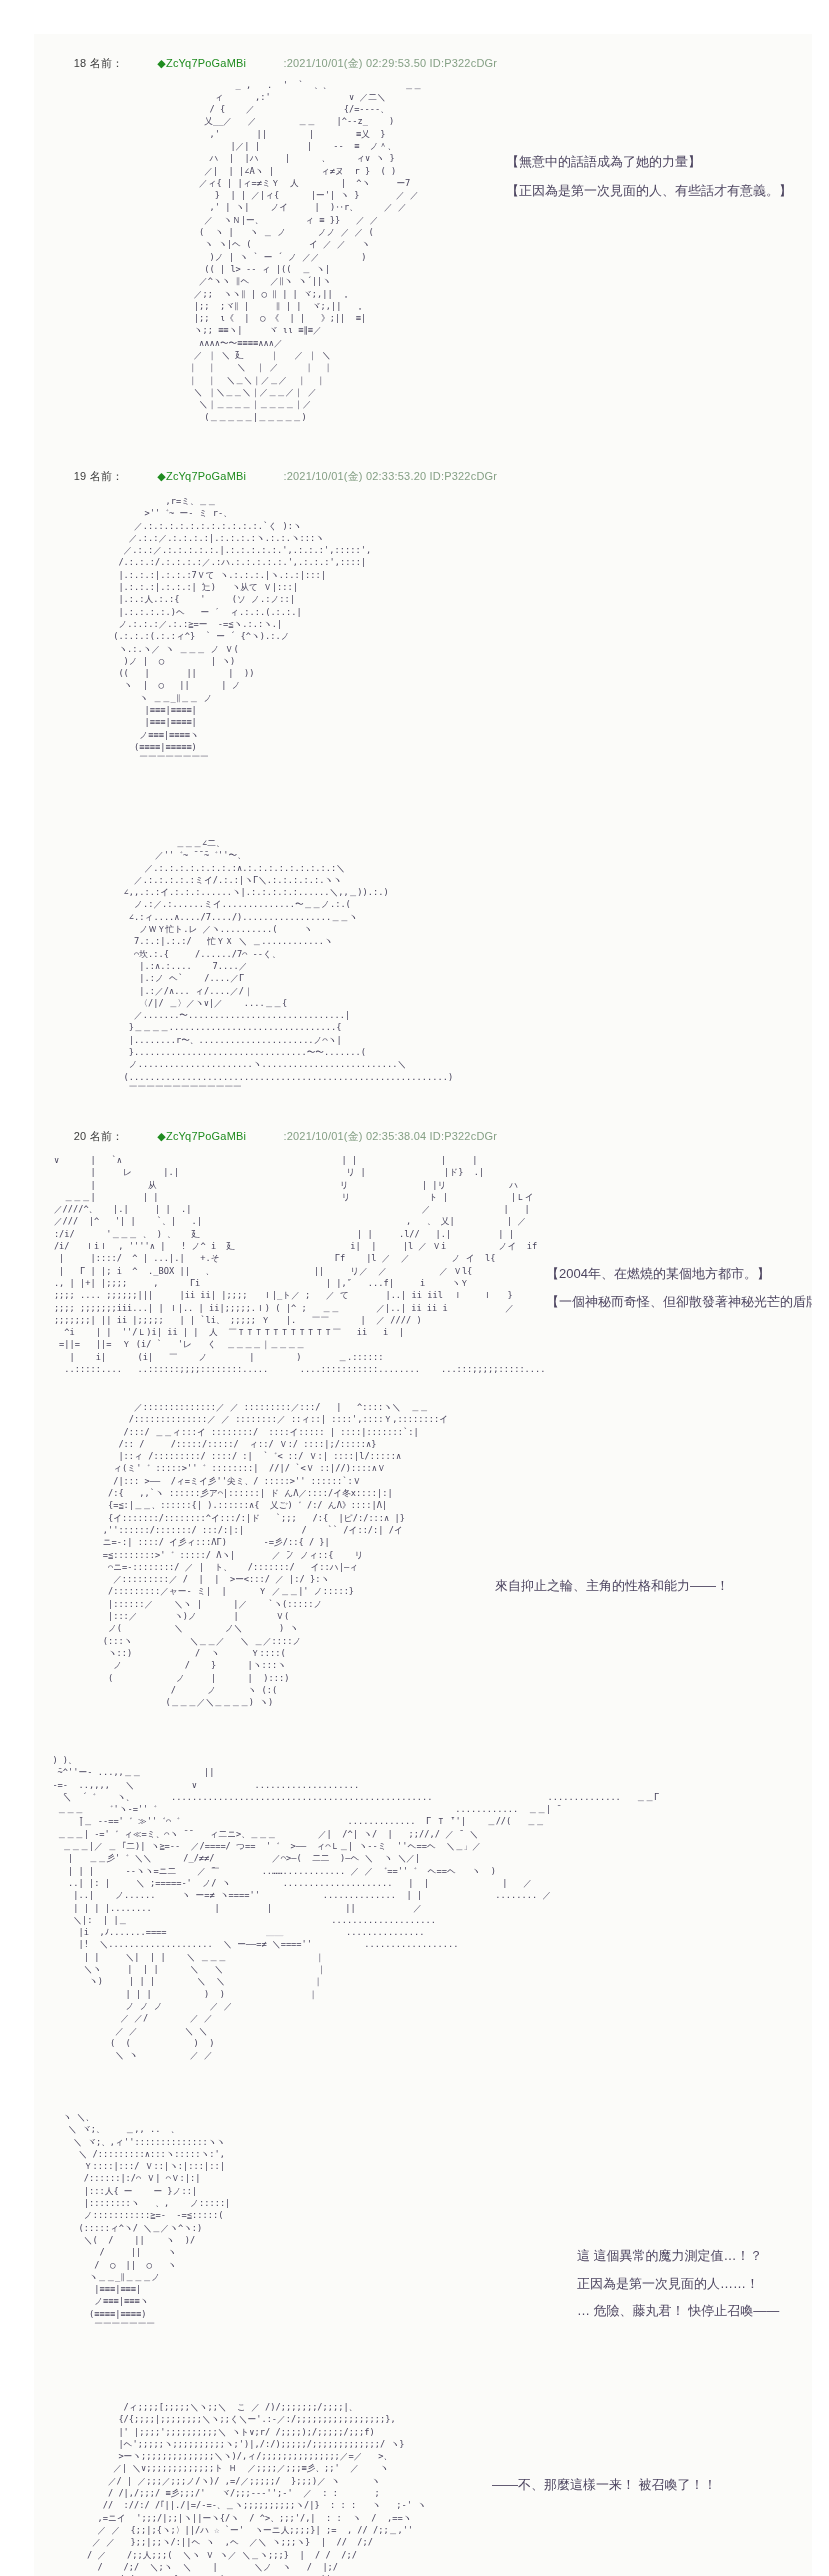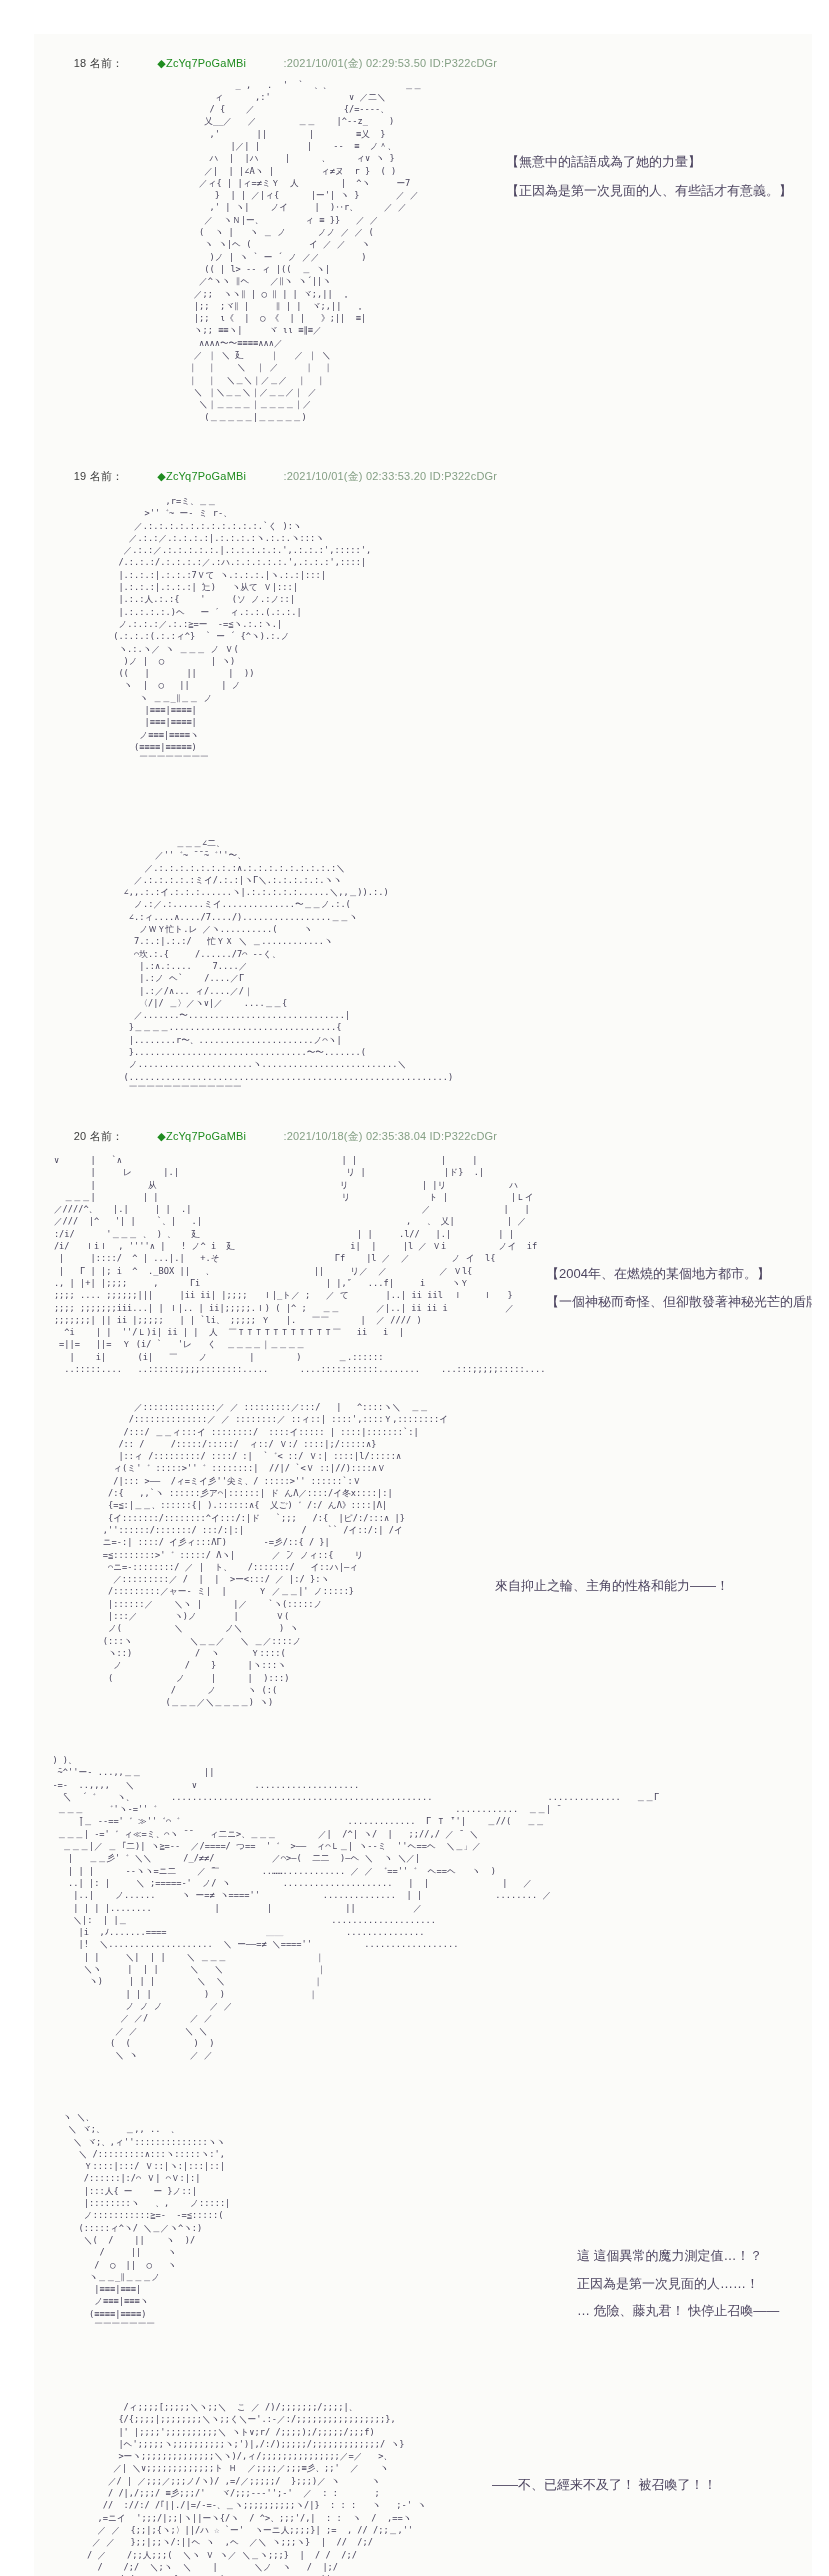--- a/index.html
+++ b/index.html
@@ -118,21 +118,21 @@
           〈/|/ ＿〉／ヽ∨|／    ....＿＿{
          ／.......〜..............................|
         }＿＿＿＿................................{
         |........r〜、......................ノ⌒ヽ|
         }.................................〜〜.......(
         ノ......................ヽ..........................＼
        (.............................................................)
         ￣￣￣￣￣￣￣￣￣￣￣￣￣</pre>
 
 
-  <div class="post-header" style="left:5.8px; top:1077px;"><span>20 名前：</span><span class="trip">◆ZcYq7PoGaMBi</span><span class="date"> :2021/10/18(金) 02:35:38.04 ID:P322cDGr</span></div>
+  <div class="post-header" style="left:5.8px; top:1077px;"><span>20 名前：</span><span class="trip">◆ZcYq7PoGaMBi</span><span class="date"> :2021/10/01(金) 02:35:38.04 ID:P322cDGr</span></div>
 
   <pre class="aa" style="left:2.9px; top:1103px;">∨      |   `∧                                          | |                |     |
        |    ゚レ      |.|                                リ |               |ド}  .|
        |          从                                   リ              | |リ            ハ
   ＿＿＿|         | |                                   リ               ト |            |Ｌイ
 ／////^、   |.|     | |  .|                                            ／              |   |
 ／///  |^   '| |    `、|   .|                                       ,   、 乂|          | ／
 :/i/      '＿＿＿ 、 ) 、   廴                              | |     .l//   |.|         | |
 /i/   ＩiＩ  , ''''∧ |   ! ノ^ i  廴                      i|  |     |l ／ Ｖi          ノイ  if
  |     |::::/  ^ | ...|.|   +.そ                      Γf    |l ／  ／        ノ イ  l{
@@ -248,16 +248,16 @@
   ,=ニイ  ';;;/|;;|ヽ||ーヽ{/ヽ  / ^&gt;、;;;'/,|  : :  ヽ  /  ,==ヽ
   ／ ／  {;;|;{ヽ;〉||/ハ ☆ `ー'  ヽーニ人;;;;}| ;=  , // /;;＿,''
  ／ ／   };;|;;ヽ/:||ヘ ヽ  ,ヘ  ／＼ ヽ;;;ヽ}  |  //  /;/
 / ／    /;;人;;;(  ＼ヽ Ｖ ヽ／ ＼＿ヽ;;;}  |  / /  /;/
   /    /;/  ＼;ヽ  ＼    |       ＼ノ  ヽ   /  |;/
       /;/     ヽ;}   ヽ   |        ＼    ＼   |'
       |/       ノ'    |   |         ヽ     ヽ
 
 </pre>
 
-  <pre class="dialogue" style="left:441px; top:2420px; line-height:27.5px;">——不、已經来不及了！ 被召喚了！！</pre>
+  <pre class="dialogue" style="left:441px; top:2420px; line-height:27.5px;">——不、那麼這樣一来！ 被召喚了！！</pre>
 
 </div>
 
 
 </body></html>

